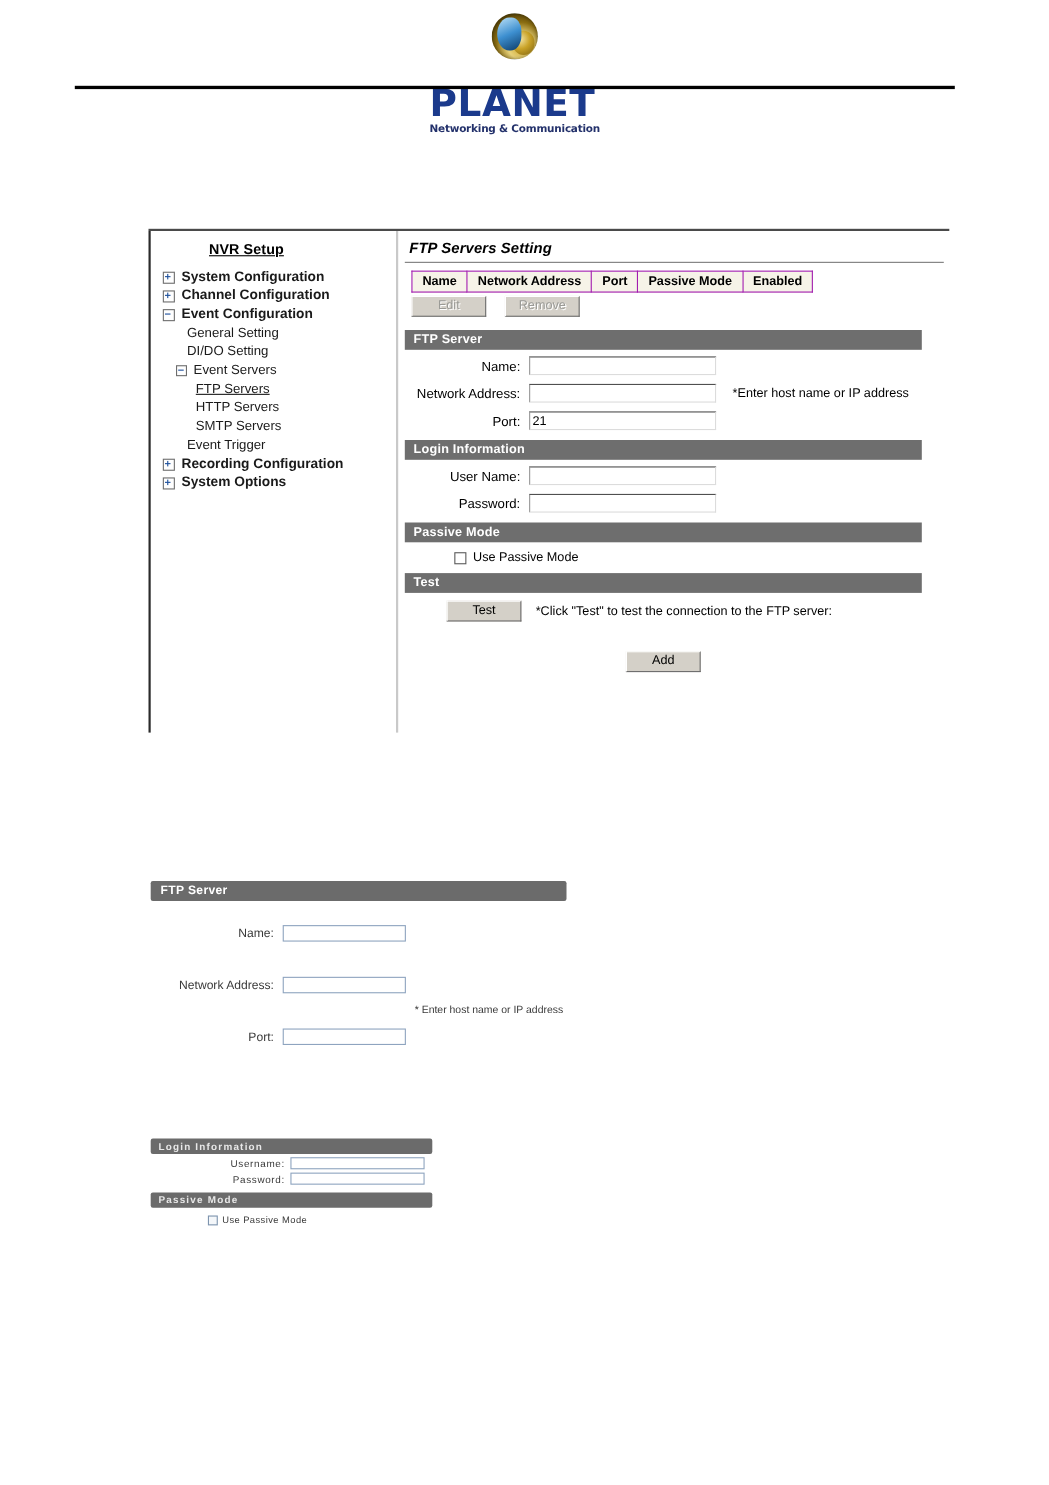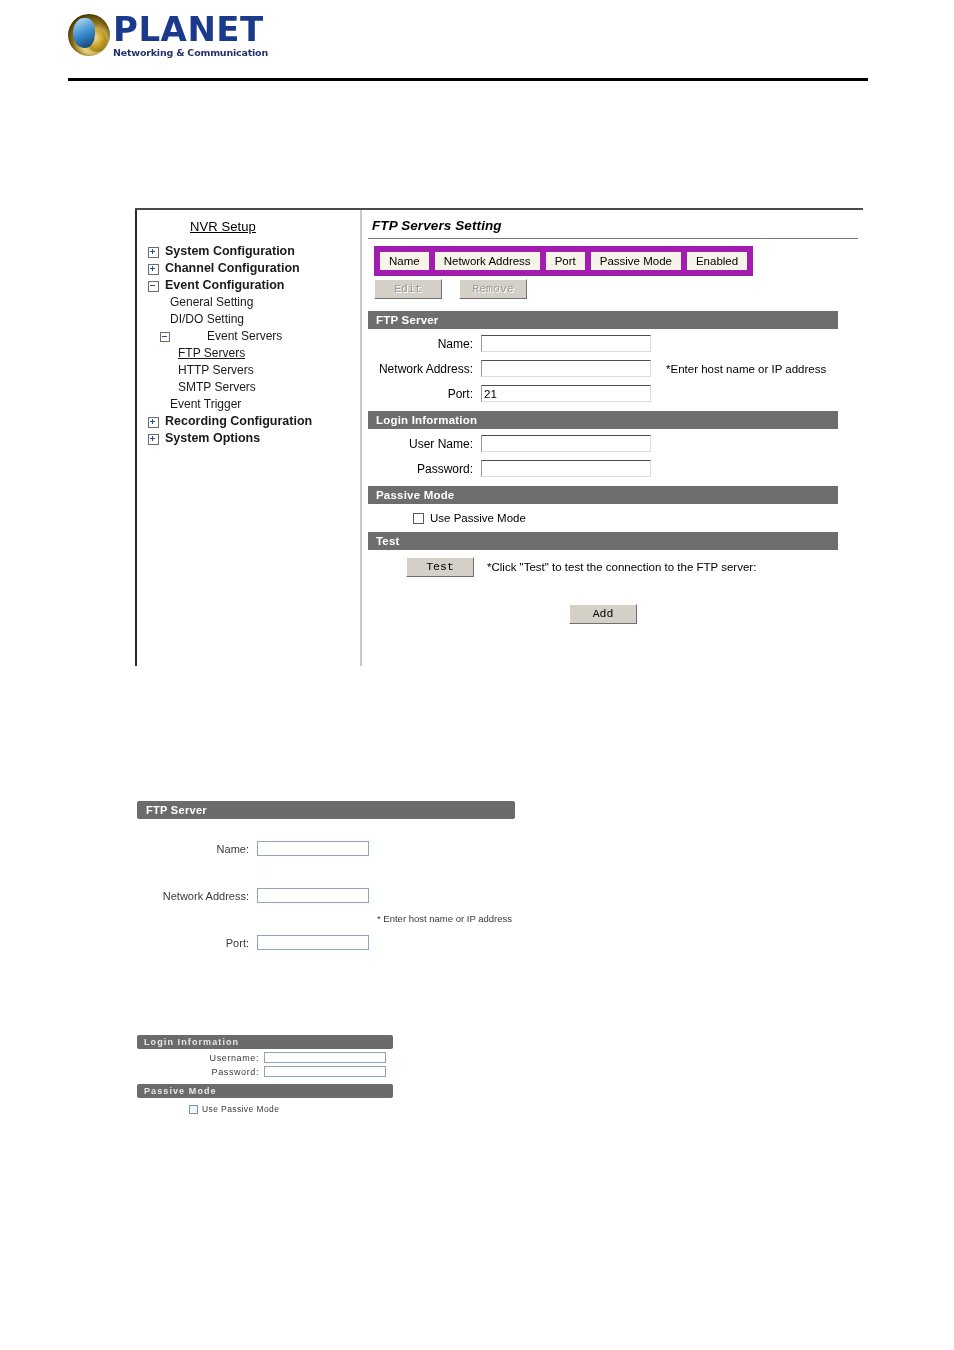--- a/index.html
+++ b/index.html
@@ -21,21 +21,22 @@
   .page-header {
     position: absolute;
     left: 68px;
     top: 12px;
     width: 800px;
     height: 70px;
   }
   .logo-wrap {
     display: flex;
     align-items: center;
-    gap: 3px;
+    gap: 23px;
+    flex-direction: column;
   }
   .logo-globe {
     width: 42px;
     height: 42px;
     border-radius: 50%;
     background:
       radial-gradient(circle at 62% 72%, #c9a227 0%, #e8d27a 28%, #8a6d12 55%, #5b4709 75%),
       linear-gradient(140deg, #9fd4f2 0%, #2f7fc1 45%, #0d3f6e 100%);
     position: relative;
     box-shadow: inset 0 0 4px rgba(0,0,0,.45);
@@ -108,21 +109,21 @@
   }
   .sidebar {
     width: 227px;
     border-left: 2px solid #2b2b2b;
     border-right: 2px solid #c9c9c9;
     box-sizing: border-box;
     padding: 9px 0 0 11px;
   }
   .sidebar-title {
     font-size: 13px;
-    font-weight: normal;
+    font-weight: bold;
     text-decoration: underline;
     color: #000;
     margin-bottom: 9px;
     letter-spacing: 0.1px;
     padding-left: 42px;
   }
   .tree-row {
     display: flex;
     align-items: flex-start;
     font-size: 12px;
@@ -147,21 +148,21 @@
   }
   .tree-toggle.plus::after {
     content: "";
     position: absolute;
     left: 3px; top: 1px;
     width: 1px; height: 5px;
     background: #1d4f9c;
   }
   .tree-level0 { font-weight: bold; font-size: 12.5px; }
   .tree-level1 { padding-left: 22px; }
-  .tree-level1.has-toggle { padding-left: 12px; gap: 31px; }
+  .tree-level1.has-toggle { padding-left: 12px; }
   .tree-level2 { padding-left: 30px; }
   .tree-label { color: #1a1a1a; }
   .tree-label.current {
     text-decoration: underline;
   }
   .tree-toggle.small {
     width: 8px; height: 8px; margin-top: 4px;
   }
 
   
@@ -186,35 +187,35 @@
   }
 
   
   .srv-table {
     border-collapse: collapse;
     margin-left: 6px;
     margin-bottom: 3px;
   }
   .srv-table th {
     background: #f6f3e8;
-    border: 6px solid #a21caf;
-    font-size: 11.5px;
-    font-weight: normal;
+    border: 1px solid #a21caf;
+    font-size: 11.5px;
+    font-weight: bold;
     padding: 3px 9px;
     text-align: right;
     color: #000;
     white-space: nowrap;
   }
   .btn-row {
     margin: 3px 0 12px 6px;
     display: flex;
     gap: 17px;
   }
   .btn {
-    font-family: Liberation Mono, monospace;
+    font-family: Liberation Sans, sans-serif;
     font-size: 11.5px;
     text-align: center;
     background: #d4d0c8;
     border-top: 1px solid #ffffff;
     border-left: 1px solid #ffffff;
     border-right: 1px solid #6f6f6f;
     border-bottom: 1px solid #6f6f6f;
     box-sizing: border-box;
     padding: 2px 0 3px;
     color: #000;

